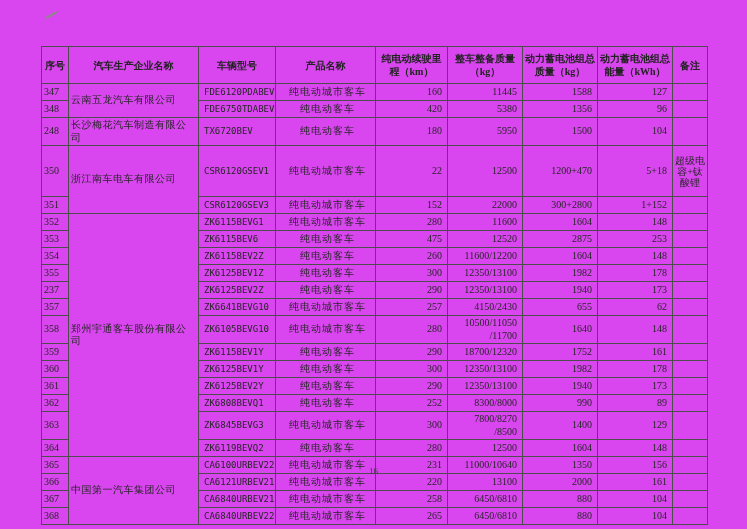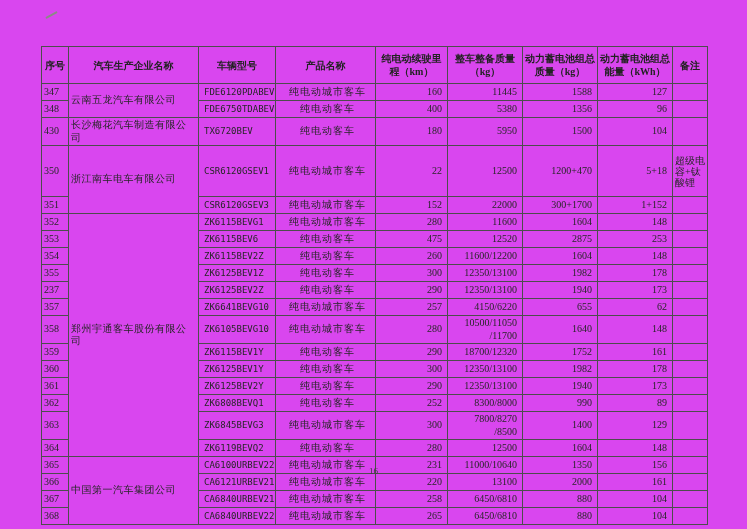--- a/index.html
+++ b/index.html
@@ -36,21 +36,21 @@
   }
   .vtable td {
     font-size:10px; line-height:12.5px;
     padding:1px 2px; height:12px; color:#262626;
   }
   td.c-serial  { }
   td.c-company { letter-spacing:0.5px; }
   td.c-model   { font-family:"DejaVu Sans Mono",monospace; font-size:9px; text-align:left; padding-left:5px; }
   td.c-product { text-align:center; padding-left:6px; letter-spacing:1px; }
   td.c-num     { text-align:right; padding-right:5px; white-space:pre-line; }
-  td.c-remark  { text-align:left; font-size:10px; line-height:11px; padding:2px; word-break:break-all; }
+  td.c-remark  { text-align:center; font-size:10px; line-height:11px; padding:2px; word-break:break-all; }
   tr.r-tall td { height:46px; }
   .page-number {
     position:absolute; top:466px; left:0; width:747px;
     text-align:center; font-size:9px; color:#3c3c3c;
   }
 </style>
 </head>
 <body>
 
 <div class="page">
@@ -90,28 +90,28 @@
           <td class="c-num">160</td>
           <td class="c-num">11445</td>
           <td class="c-num">1588</td>
           <td class="c-num">127</td>
           <td class="c-remark"></td>
         </tr>
         <tr>
           <td class="c-serial">348</td>
           <td class="c-model">FDE6750TDABEV04</td>
           <td class="c-product">纯电动客车</td>
-          <td class="c-num">400</td>
+          <td class="c-num">420</td>
           <td class="c-num">5380</td>
           <td class="c-num">1356</td>
           <td class="c-num">96</td>
           <td class="c-remark"></td>
         </tr>
         <tr>
-          <td class="c-serial">430</td>
+          <td class="c-serial">248</td>
           <td class="c-company" rowspan="1">长沙梅花汽车制造有限公司</td>
           <td class="c-model">TX6720BEV</td>
           <td class="c-product">纯电动客车</td>
           <td class="c-num">180</td>
           <td class="c-num">5950</td>
           <td class="c-num">1500</td>
           <td class="c-num">104</td>
           <td class="c-remark"></td>
         </tr>
         <tr class="r-tall">
@@ -124,21 +124,21 @@
           <td class="c-num">1200+470</td>
           <td class="c-num">5+18</td>
           <td class="c-remark">超级电容+钛酸锂</td>
         </tr>
         <tr>
           <td class="c-serial">351</td>
           <td class="c-model">CSR6120GSEV3</td>
           <td class="c-product">纯电动城市客车</td>
           <td class="c-num">152</td>
           <td class="c-num">22000</td>
-          <td class="c-num">300+1700</td>
+          <td class="c-num">300+2800</td>
           <td class="c-num">1+152</td>
           <td class="c-remark"></td>
         </tr>
         <tr>
           <td class="c-serial">352</td>
           <td class="c-company" rowspan="13">郑州宇通客车股份有限公司</td>
           <td class="c-model">ZK6115BEVG1</td>
           <td class="c-product">纯电动城市客车</td>
           <td class="c-num">280</td>
           <td class="c-num">11600</td>
@@ -184,21 +184,21 @@
           <td class="c-num">12350/13100</td>
           <td class="c-num">1940</td>
           <td class="c-num">173</td>
           <td class="c-remark"></td>
         </tr>
         <tr>
           <td class="c-serial">357</td>
           <td class="c-model">ZK6641BEVG10</td>
           <td class="c-product">纯电动城市客车</td>
           <td class="c-num">257</td>
-          <td class="c-num">4150/6220</td>
+          <td class="c-num">4150/2430</td>
           <td class="c-num">655</td>
           <td class="c-num">62</td>
           <td class="c-remark"></td>
         </tr>
         <tr>
           <td class="c-serial">358</td>
           <td class="c-model">ZK6105BEVG10</td>
           <td class="c-product">纯电动城市客车</td>
           <td class="c-num">280</td>
           <td class="c-num">10500/11050

